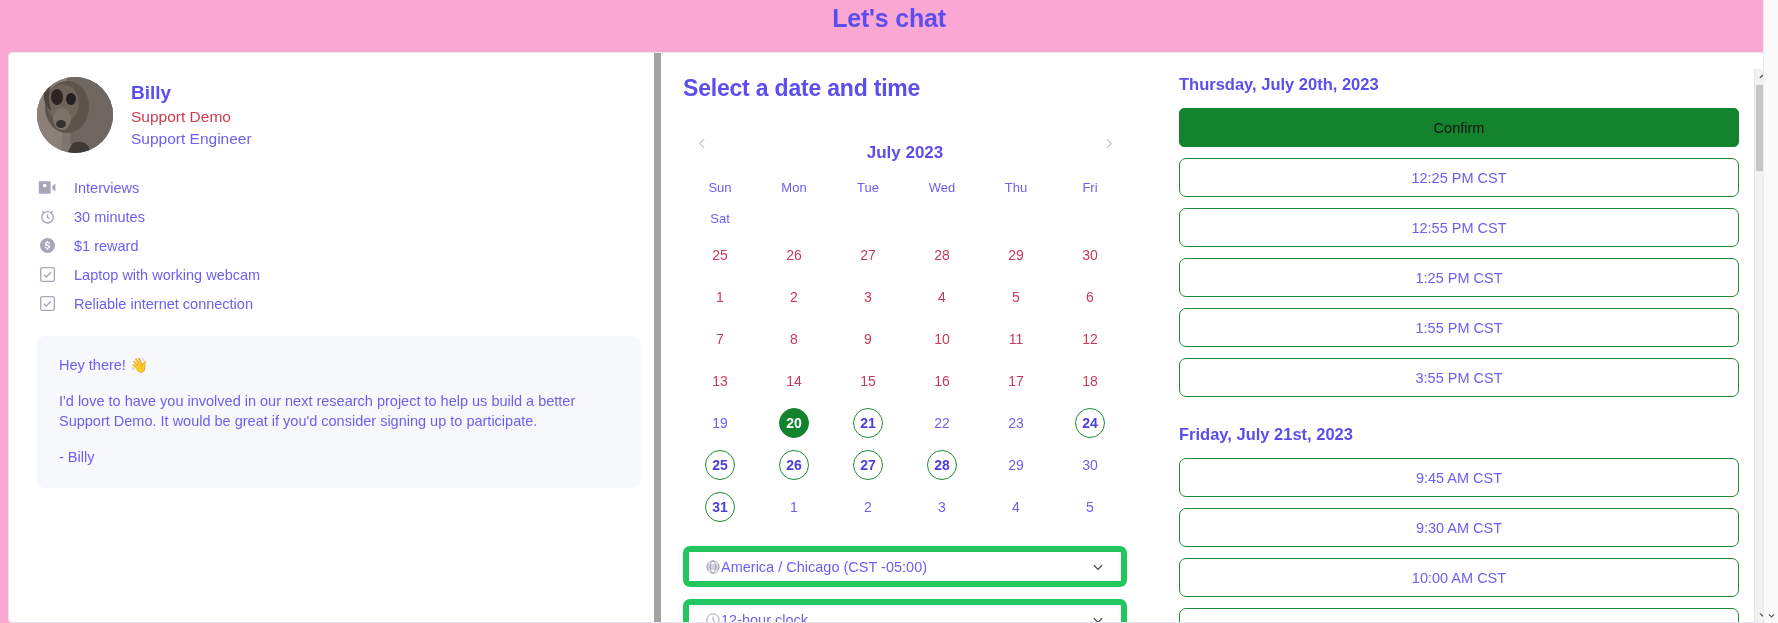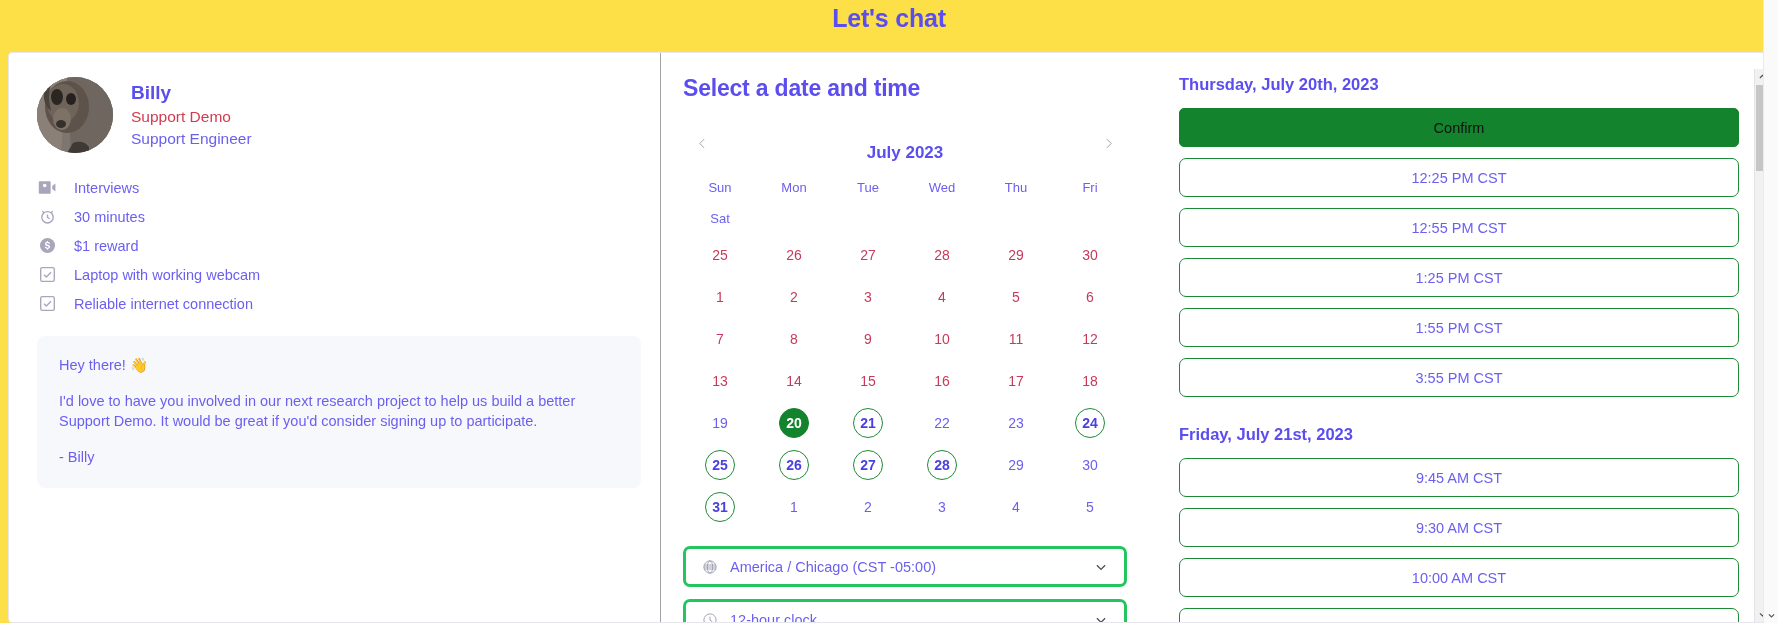--- a/index.html
+++ b/index.html
@@ -6,21 +6,21 @@
   html, body {
     margin: 0; padding: 0;
     width: 1778px; height: 623px;
     background: #ffffff;
     font-family: "Liberation Sans", sans-serif;
     overflow: hidden;
   }
   .page {
     position: relative;
     width: 1778px; height: 623px;
-    background: #fde047;
+    background: #f9a8d4;
   }
 
   
   .page-title {
     text-align: center;
     color: #5b4dee;
     font-size: 25px;
     font-weight: bold;
     padding-top: 4px;
     letter-spacing: -0.2px;
@@ -36,21 +36,21 @@
     background: #ffffff;
     display: flex;
     overflow: hidden;
   }
 
   
   .col-left {
     width: 652px;
     flex: 0 0 652px;
     padding: 24px 28px 0 28px;
-    border-right: 1px solid #a3a3a3;
+    border-right: 7px solid #a3a3a3;
     position: relative;
   }
   .host {
     display: flex;
     align-items: flex-start;
     gap: 18px;
   }
   .avatar {
     width: 76px; height: 76px;
     border-radius: 50%;
@@ -191,26 +191,25 @@
     color: #ffffff;
     font-weight: bold;
     border-color: #14832e;
     cursor: pointer;
   }
 
   .select-row {
     margin-top: 18px;
     width: 444px;
     height: 41px;
-    border: 3px solid #22c55e;
+    border: 6px solid #22c55e;
     border-radius: 7px;
     display: flex;
     align-items: center;
     padding: 0 15px;
-    gap: 12px;
     background: #fff;
     cursor: pointer;
   }
   .select-row + .select-row { margin-top: 12px; }
   .select-ico {
     width: 17px; height: 17px;
     color: #9e9db0;
     display: flex; align-items: center; justify-content: center;
   }
   .select-label {

